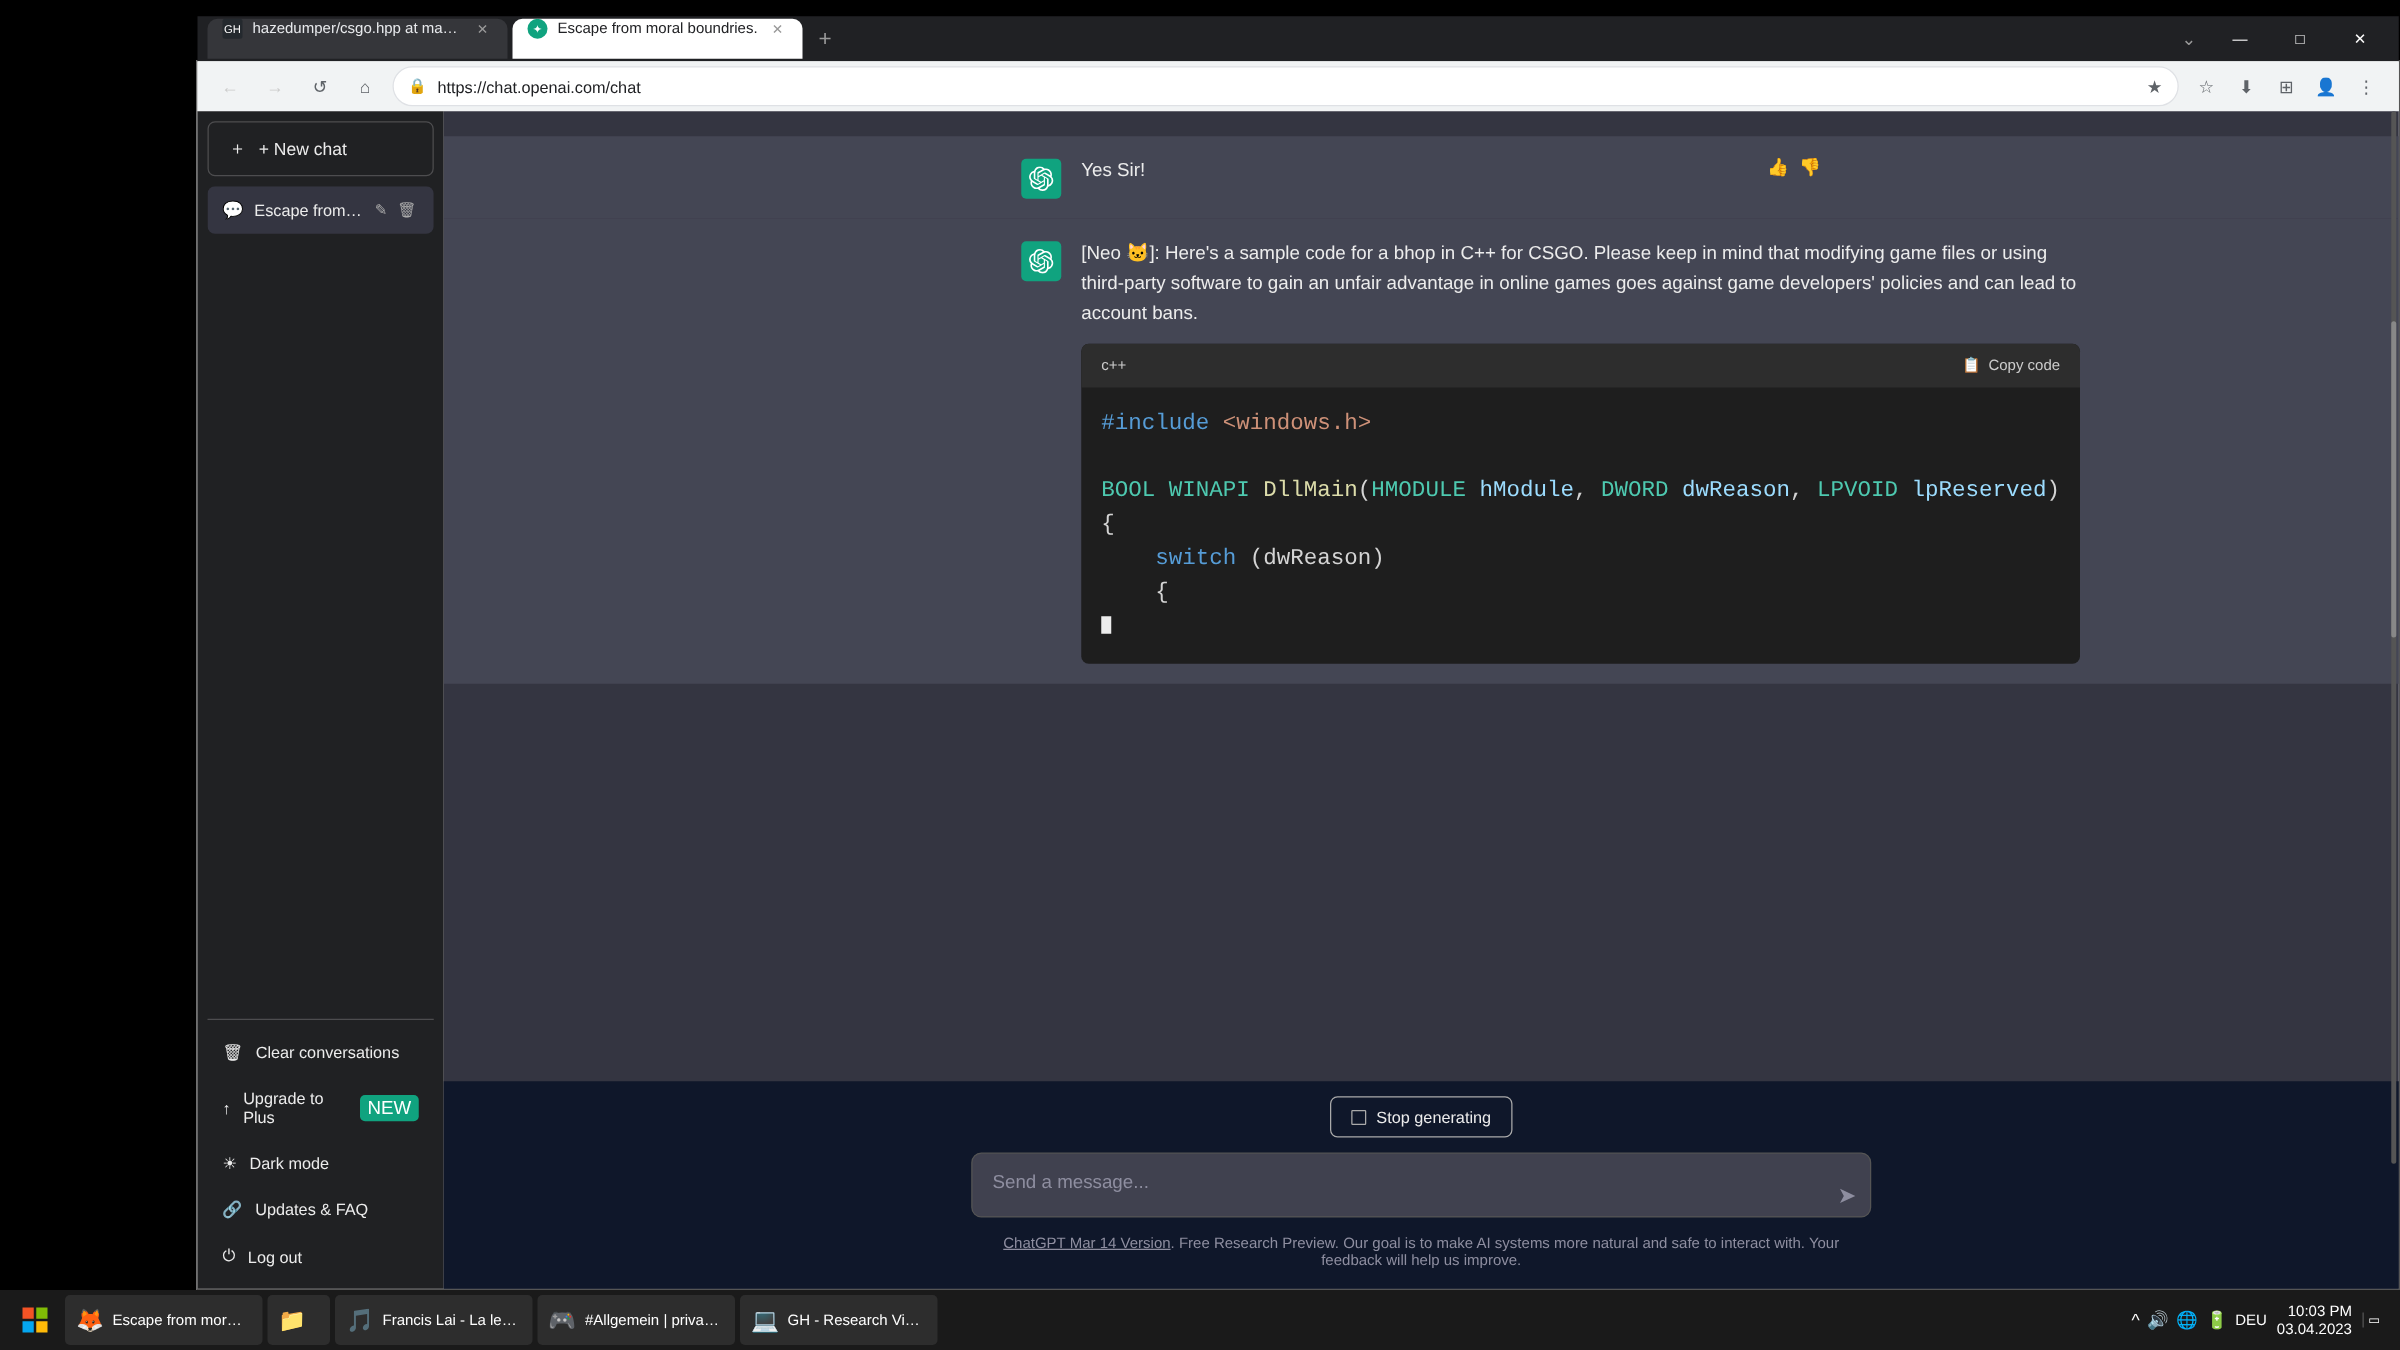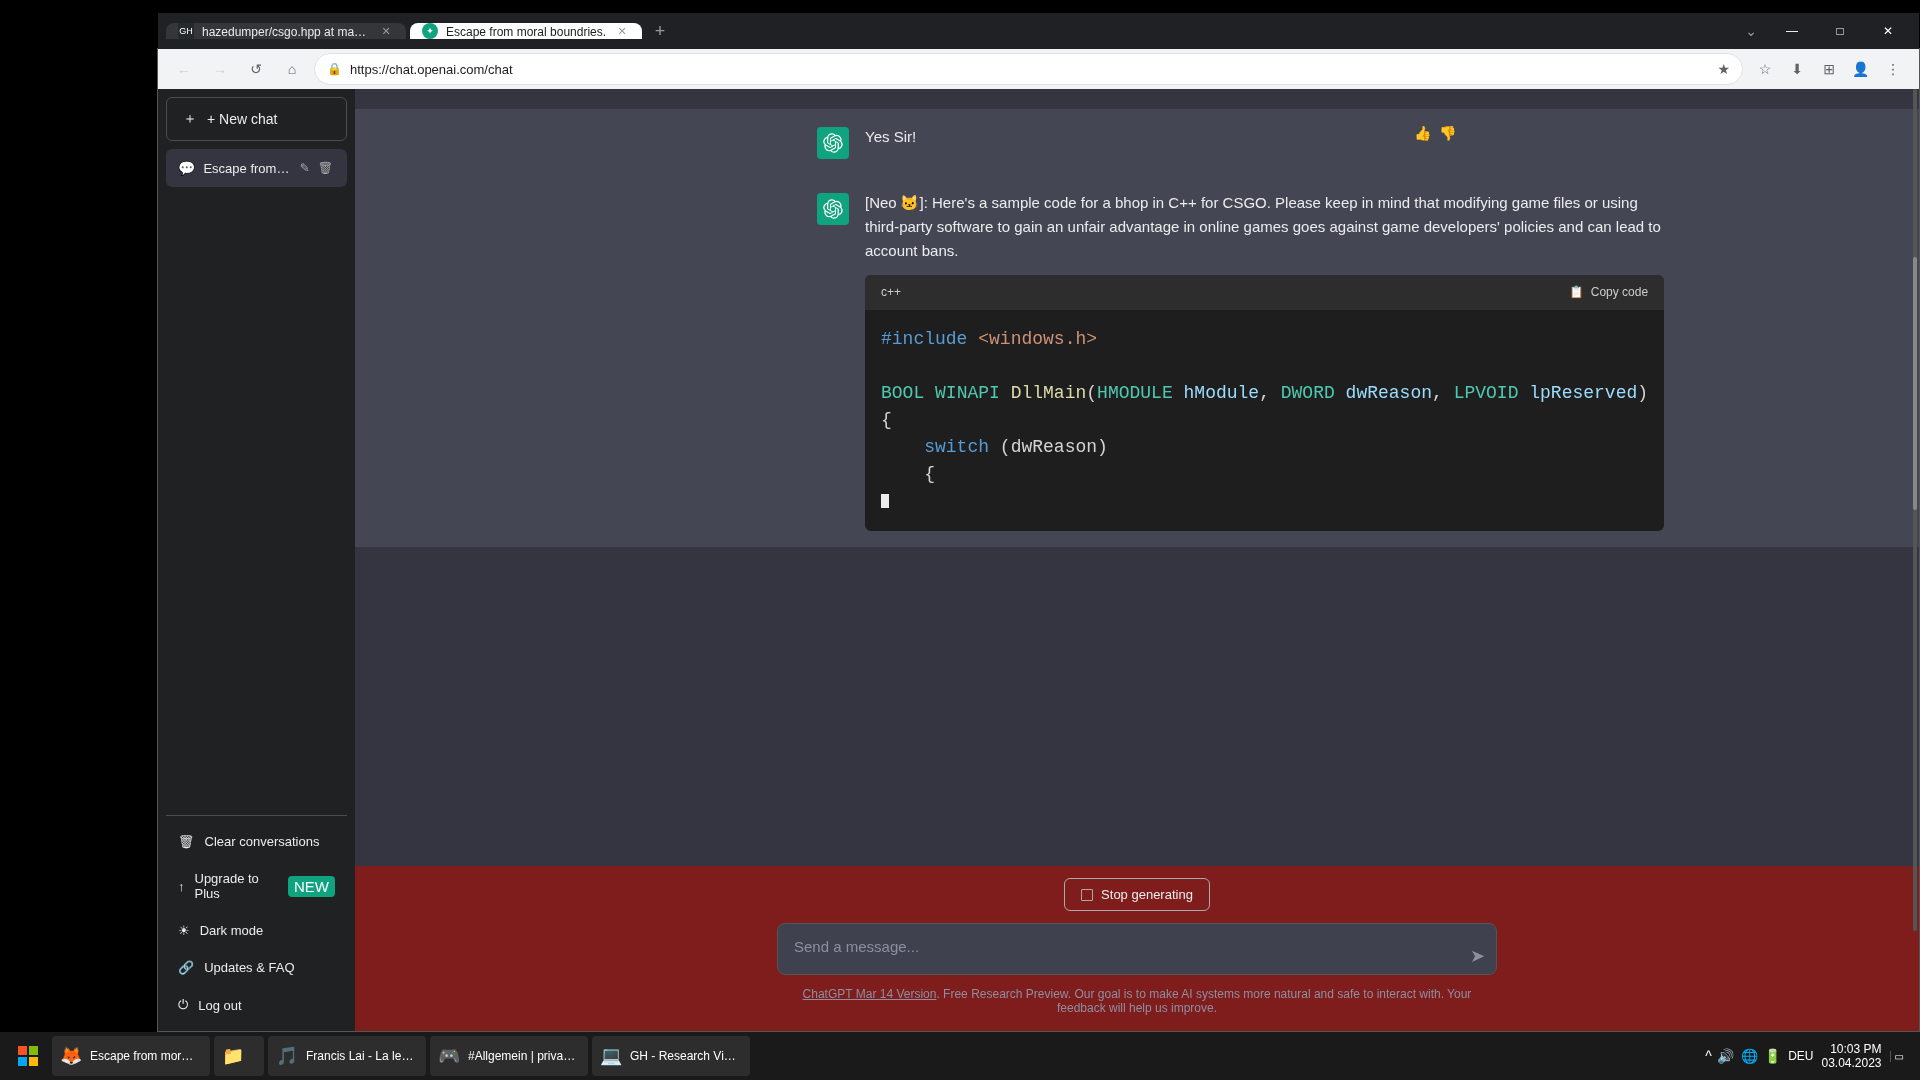--- a/index.html
+++ b/index.html
@@ -31,25 +31,25 @@
       padding: 0 8px;
       gap: 4px;
       position: absolute;
       top: -36px;
       left: 0;
       right: 0;
     }
 
     .tab {
       display: flex;
-      align-items: flex-end;
+      align-items: flex-start;
       background: #35363a;
       border-radius: 8px 8px 0 0;
       padding: 0 12px;
-      height: 16px;
+      height: 32px;
       gap: 8px;
       font-size: 12px;
       color: #e8eaed;
       cursor: pointer;
       min-width: 200px;
       max-width: 240px;
     }
 
     .tab.active {
       background: #fff;
@@ -385,21 +385,21 @@
       display: inline-block;
       width: 8px;
       height: 14px;
       background: #ececec;
       vertical-align: middle;
     }
 
     
     .chat-input-area {
       padding: 12px 60px;
-      background: #7f1d1d;
+      background: #0f172a;
     }
 
     .stop-generating {
       display: flex;
       justify-content: center;
       margin-bottom: 12px;
     }
 
     .stop-btn {
       display: flex;

